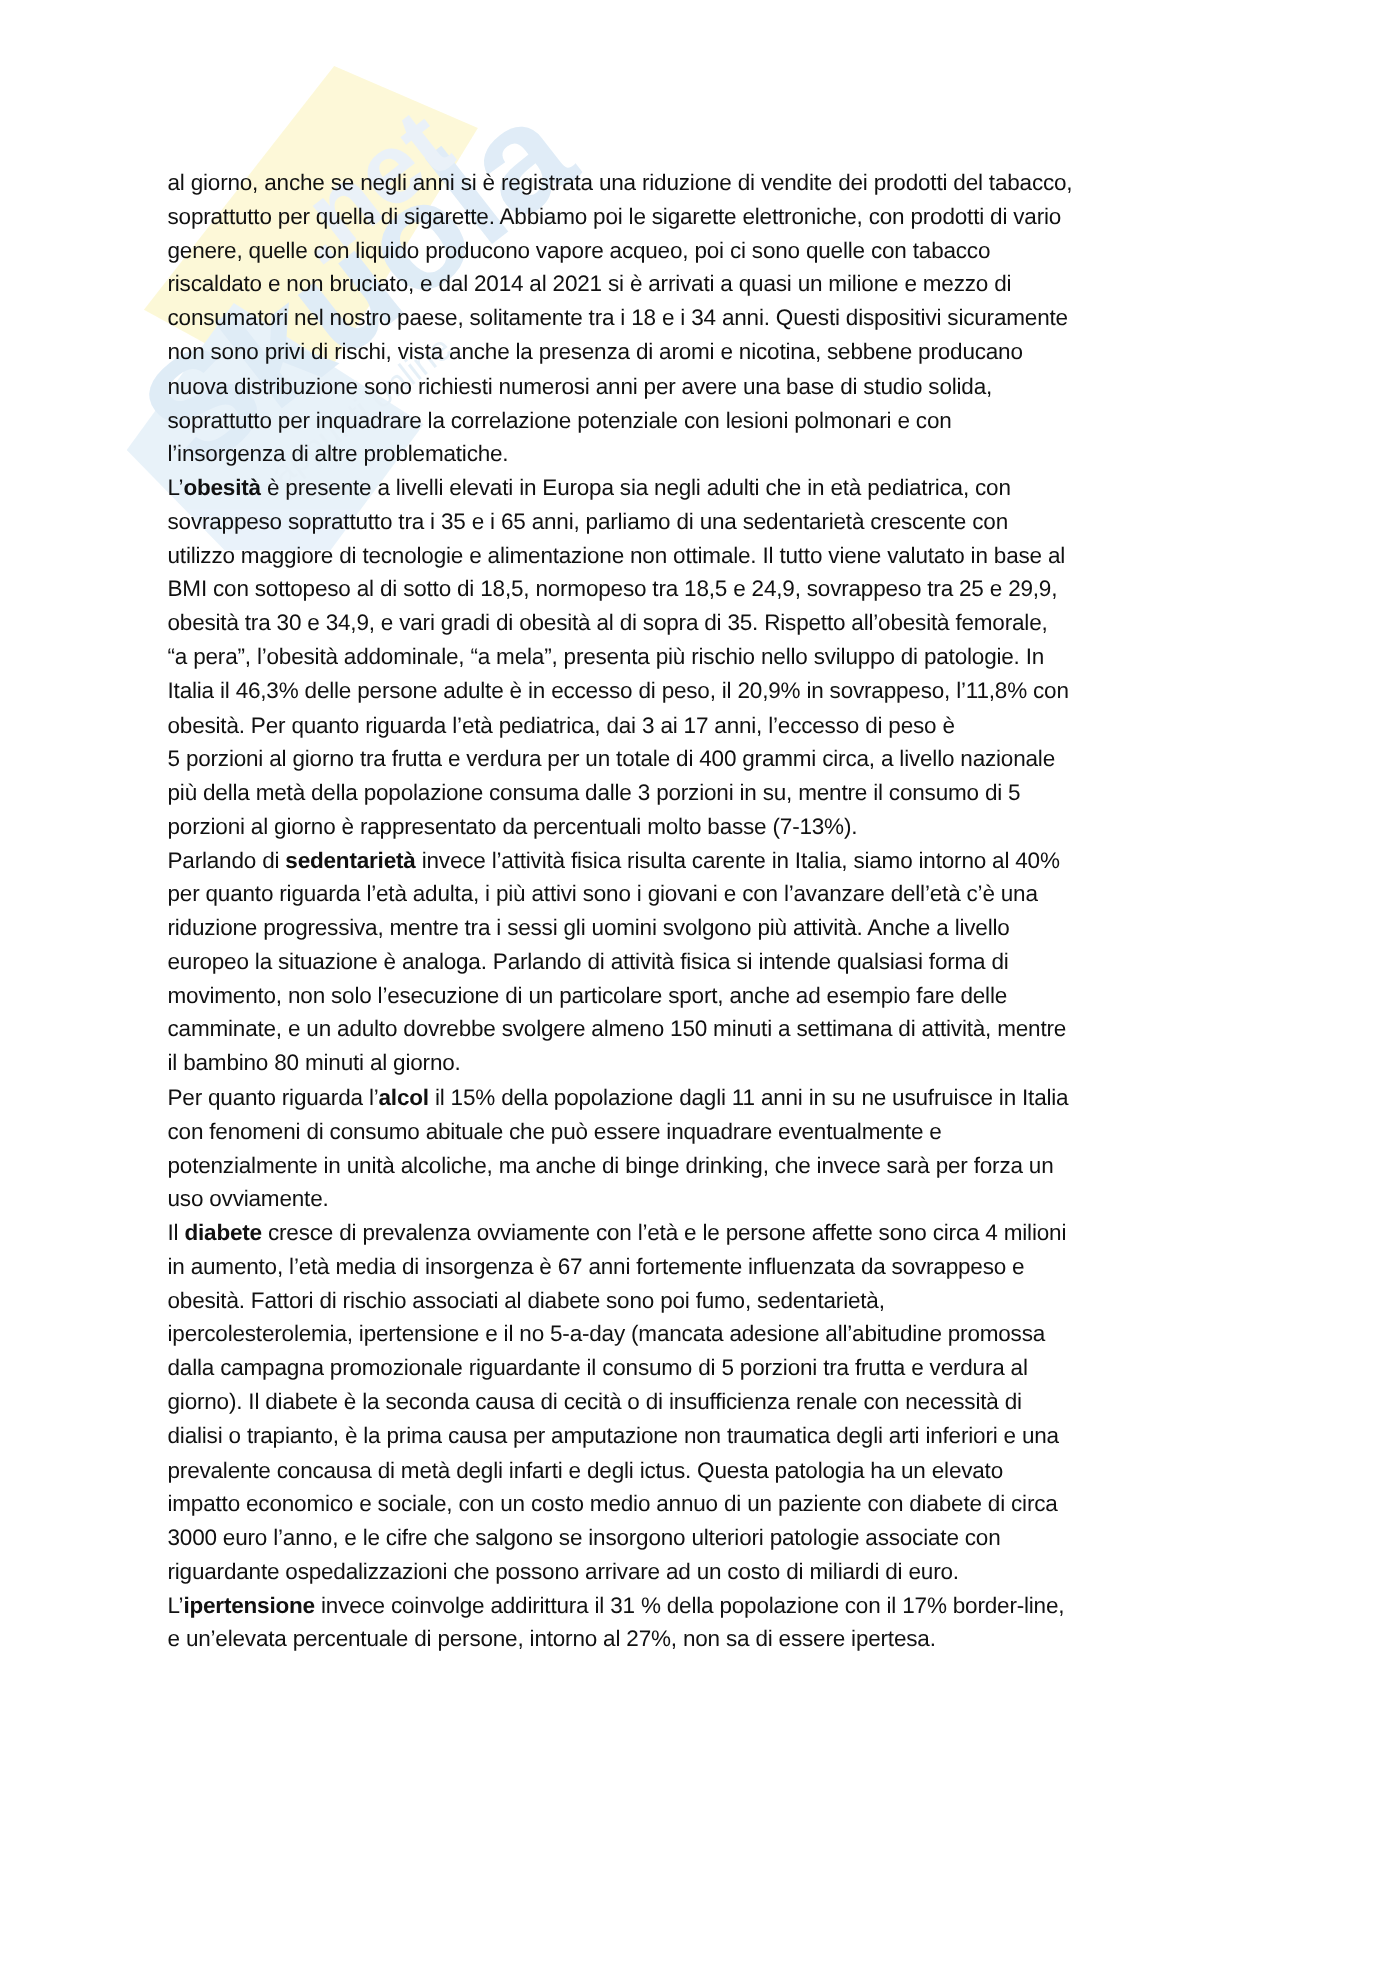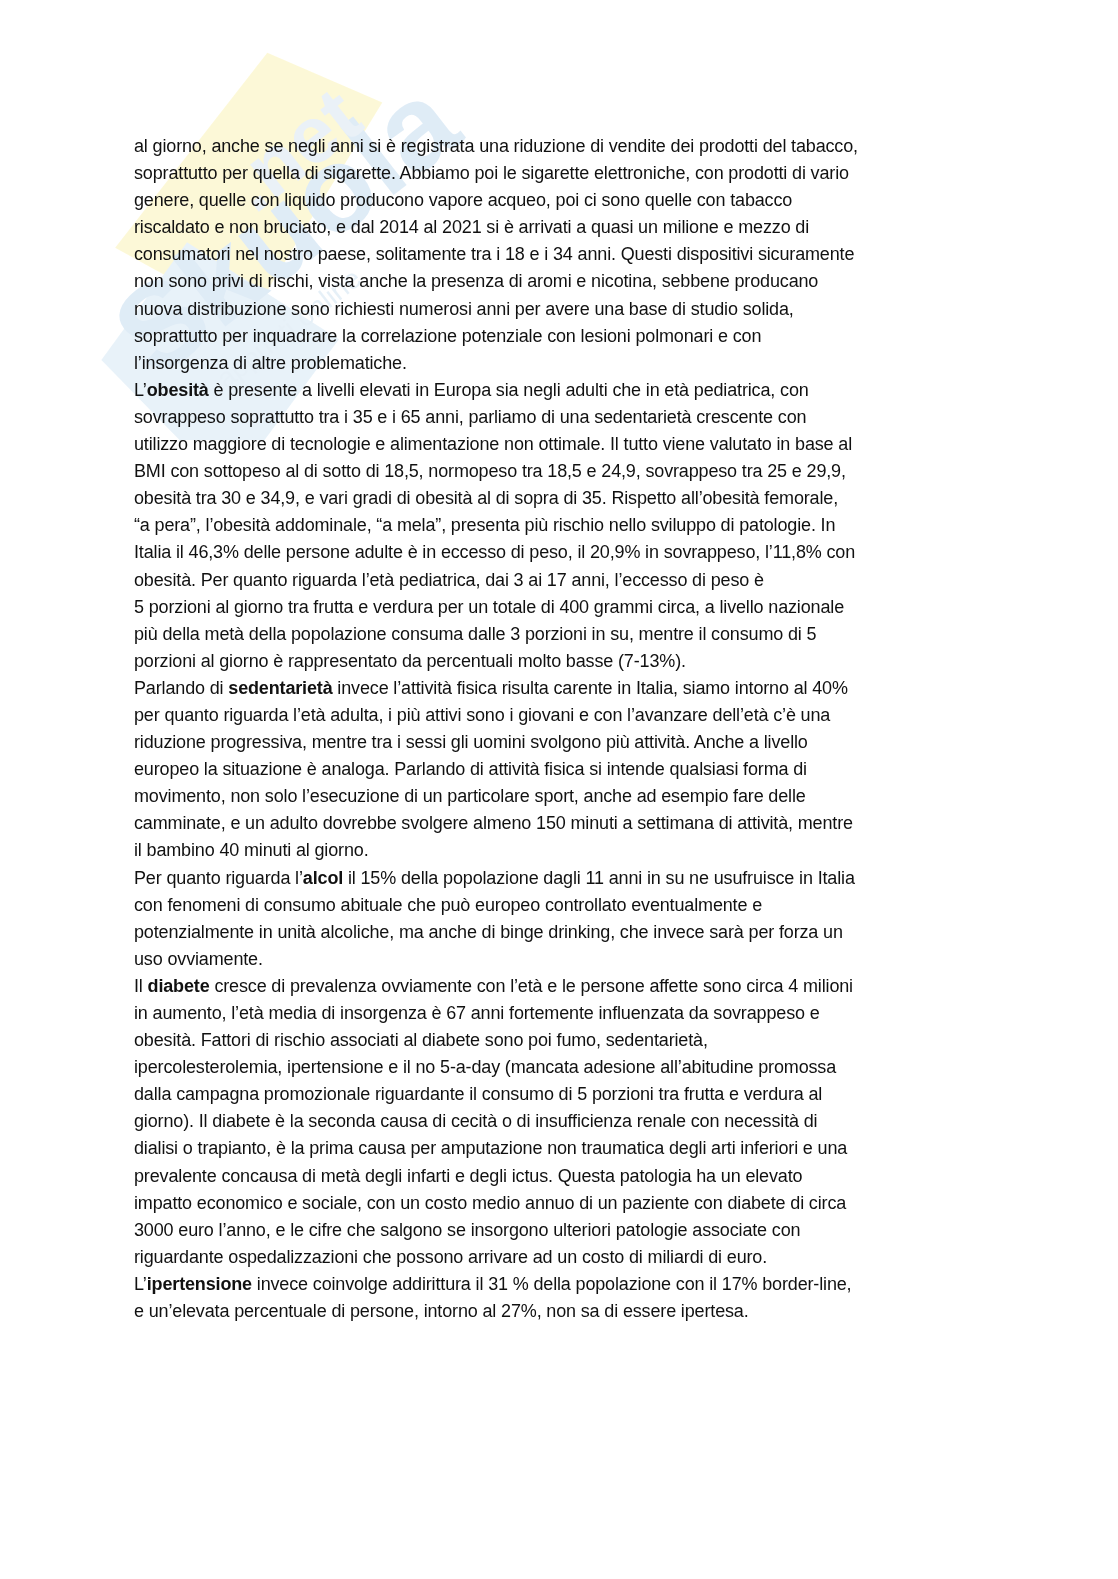--- a/index.html
+++ b/index.html
@@ -90,26 +90,26 @@
     <span class="line">porzioni al giorno è rappresentato da percentuali molto basse (7-13%).</span>
   </p>
 
   <p class="para">
     <span class="line"><span>Parlando di </span><b>sedentarietà</b><span> invece l’attività fisica risulta carente in Italia, siamo intorno al 40%</span></span>
     <span class="line">per quanto riguarda l’età adulta, i più attivi sono i giovani e con l’avanzare dell’età c’è una</span>
     <span class="line">riduzione progressiva, mentre tra i sessi gli uomini svolgono più attività. Anche a livello</span>
     <span class="line">europeo la situazione è analoga. Parlando di attività fisica si intende qualsiasi forma di</span>
     <span class="line">movimento, non solo l’esecuzione di un particolare sport, anche ad esempio fare delle</span>
     <span class="line">camminate, e un adulto dovrebbe svolgere almeno 150 minuti a settimana di attività, mentre</span>
-    <span class="line">il bambino 40 minuti al giorno.</span>
+    <span class="line">il bambino 80 minuti al giorno.</span>
   </p>
 
   <p class="para">
     <span class="line"><span>Per quanto riguarda l’</span><b>alcol</b><span> il 15% della popolazione dagli 11 anni in su ne usufruisce in Italia</span></span>
-    <span class="line">con fenomeni di consumo abituale che può europeo controllato eventualmente e</span>
+    <span class="line">con fenomeni di consumo abituale che può essere inquadrare eventualmente e</span>
     <span class="line">potenzialmente in unità alcoliche, ma anche di binge drinking, che invece sarà per forza un</span>
     <span class="line">uso ovviamente.</span>
   </p>
 
   <p class="para">
     <span class="line"><span>Il </span><b>diabete</b><span> cresce di prevalenza ovviamente con l’età e le persone affette sono circa 4 milioni</span></span>
     <span class="line">in aumento, l’età media di insorgenza è 67 anni fortemente influenzata da sovrappeso e</span>
     <span class="line">obesità. Fattori di rischio associati al diabete sono poi fumo, sedentarietà,</span>
     <span class="line">ipercolesterolemia, ipertensione e il no 5-a-day (mancata adesione all’abitudine promossa</span>
     <span class="line">dalla campagna promozionale riguardante il consumo di 5 porzioni tra frutta e verdura al</span>

